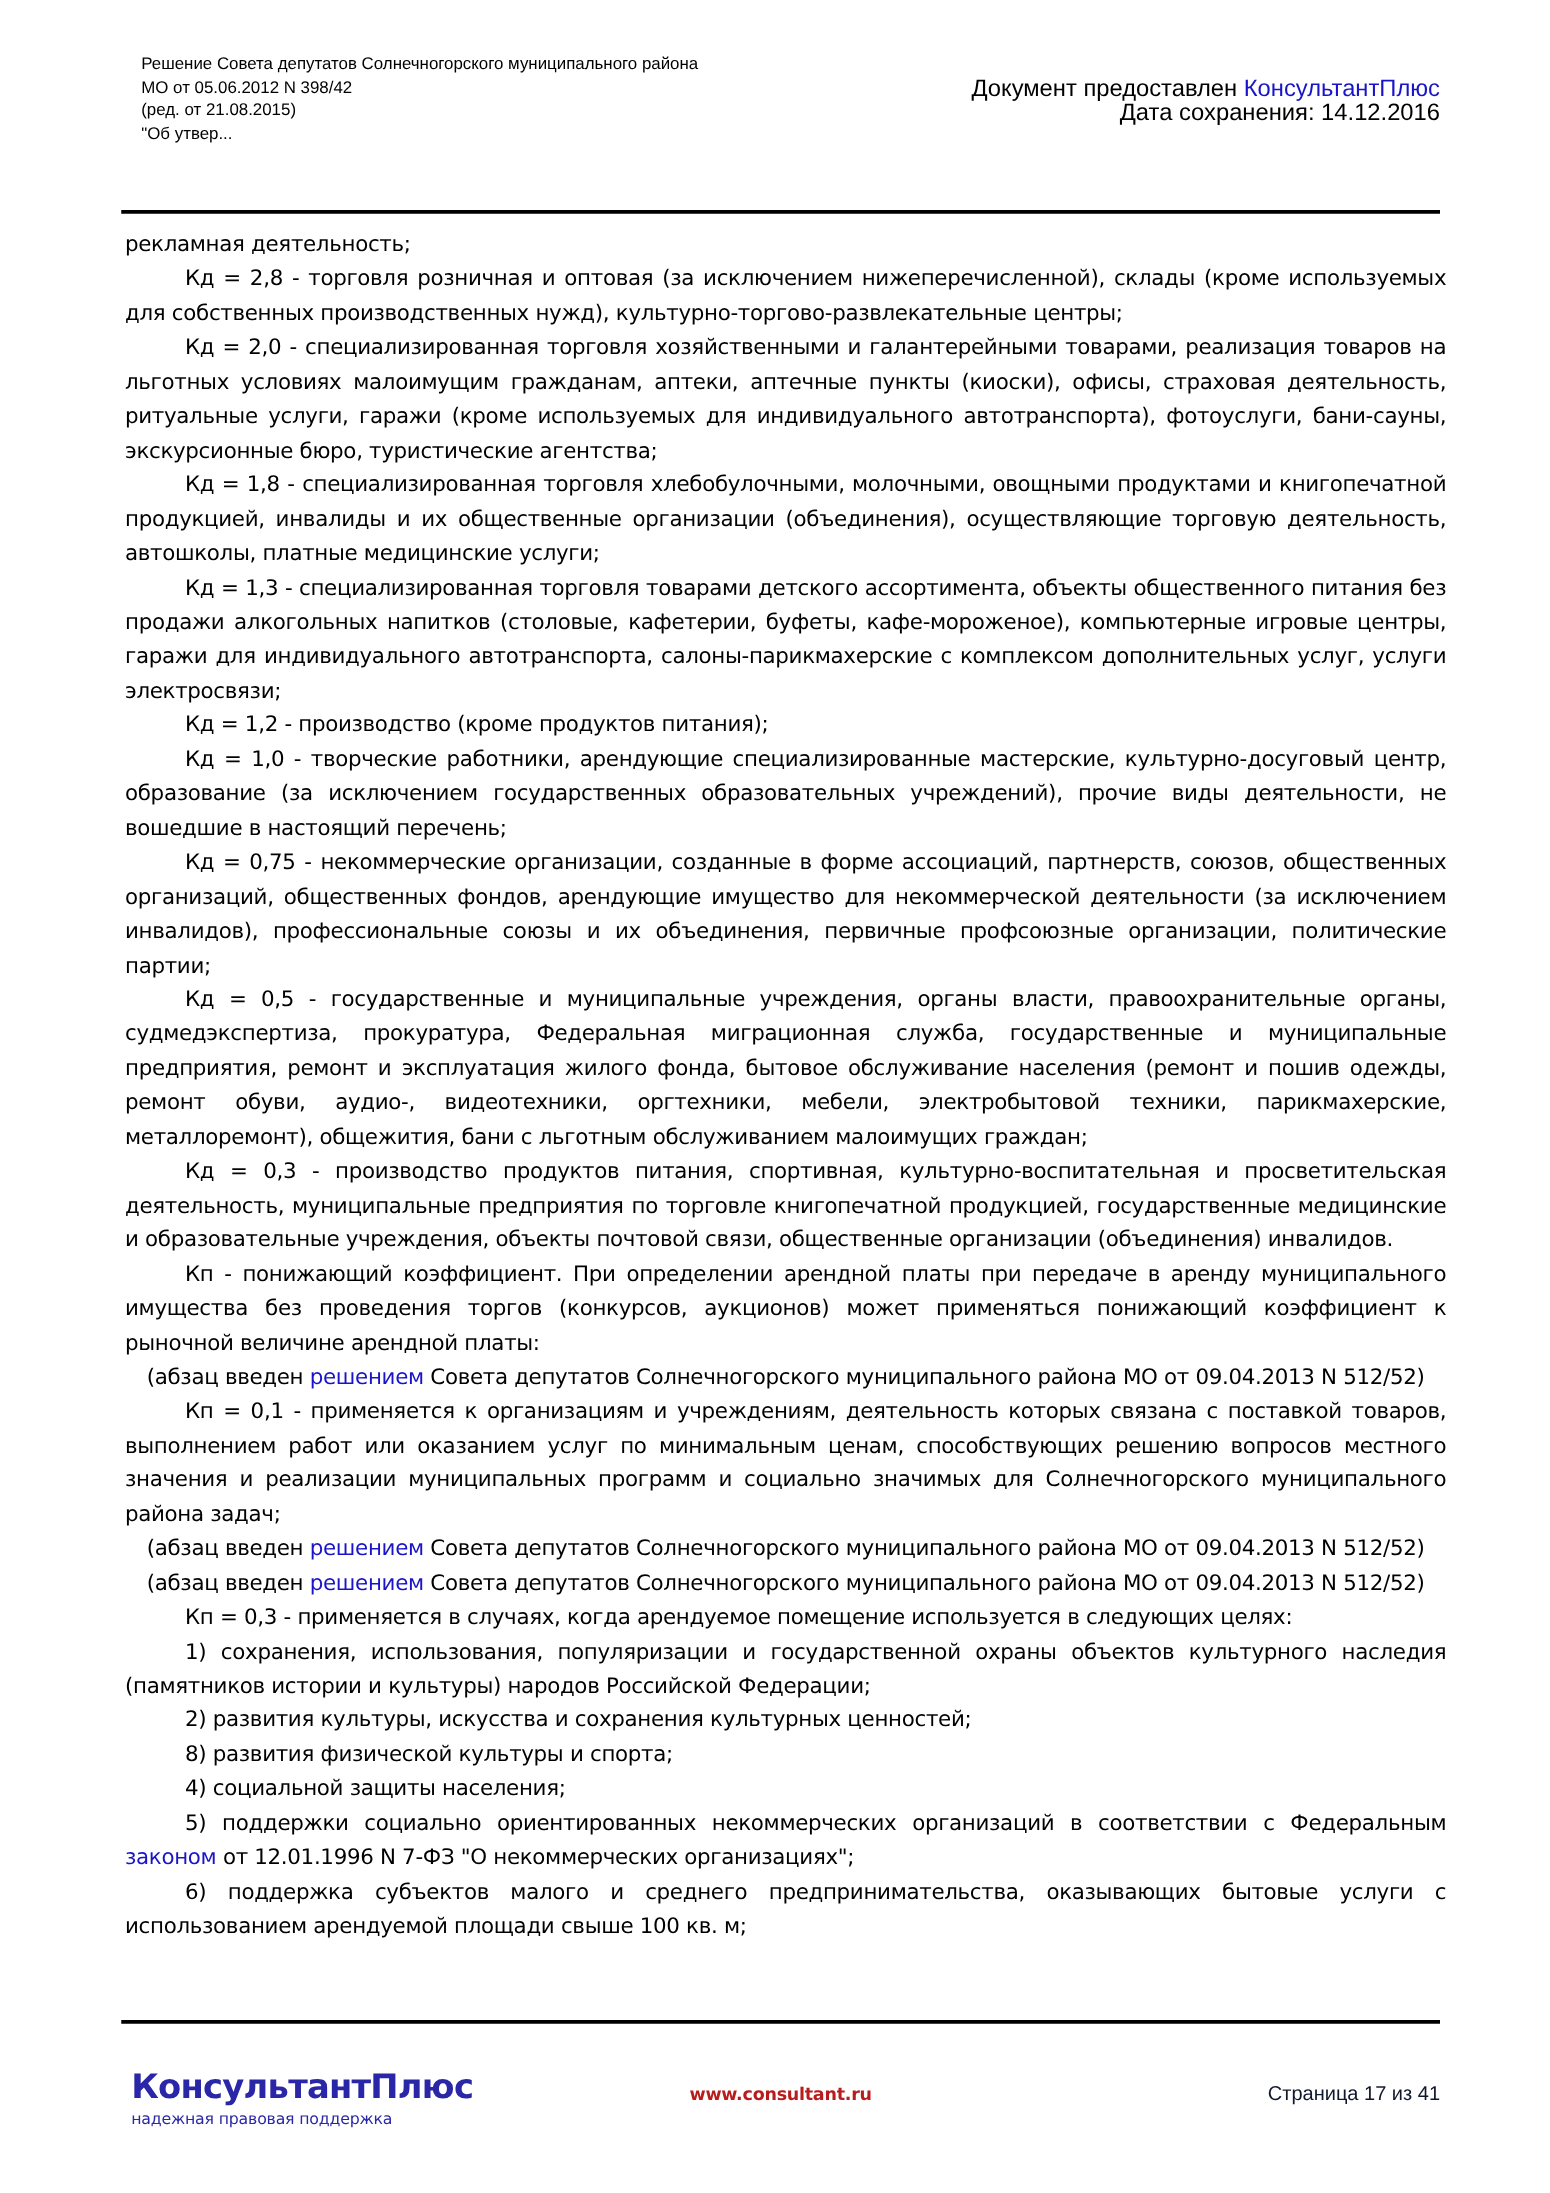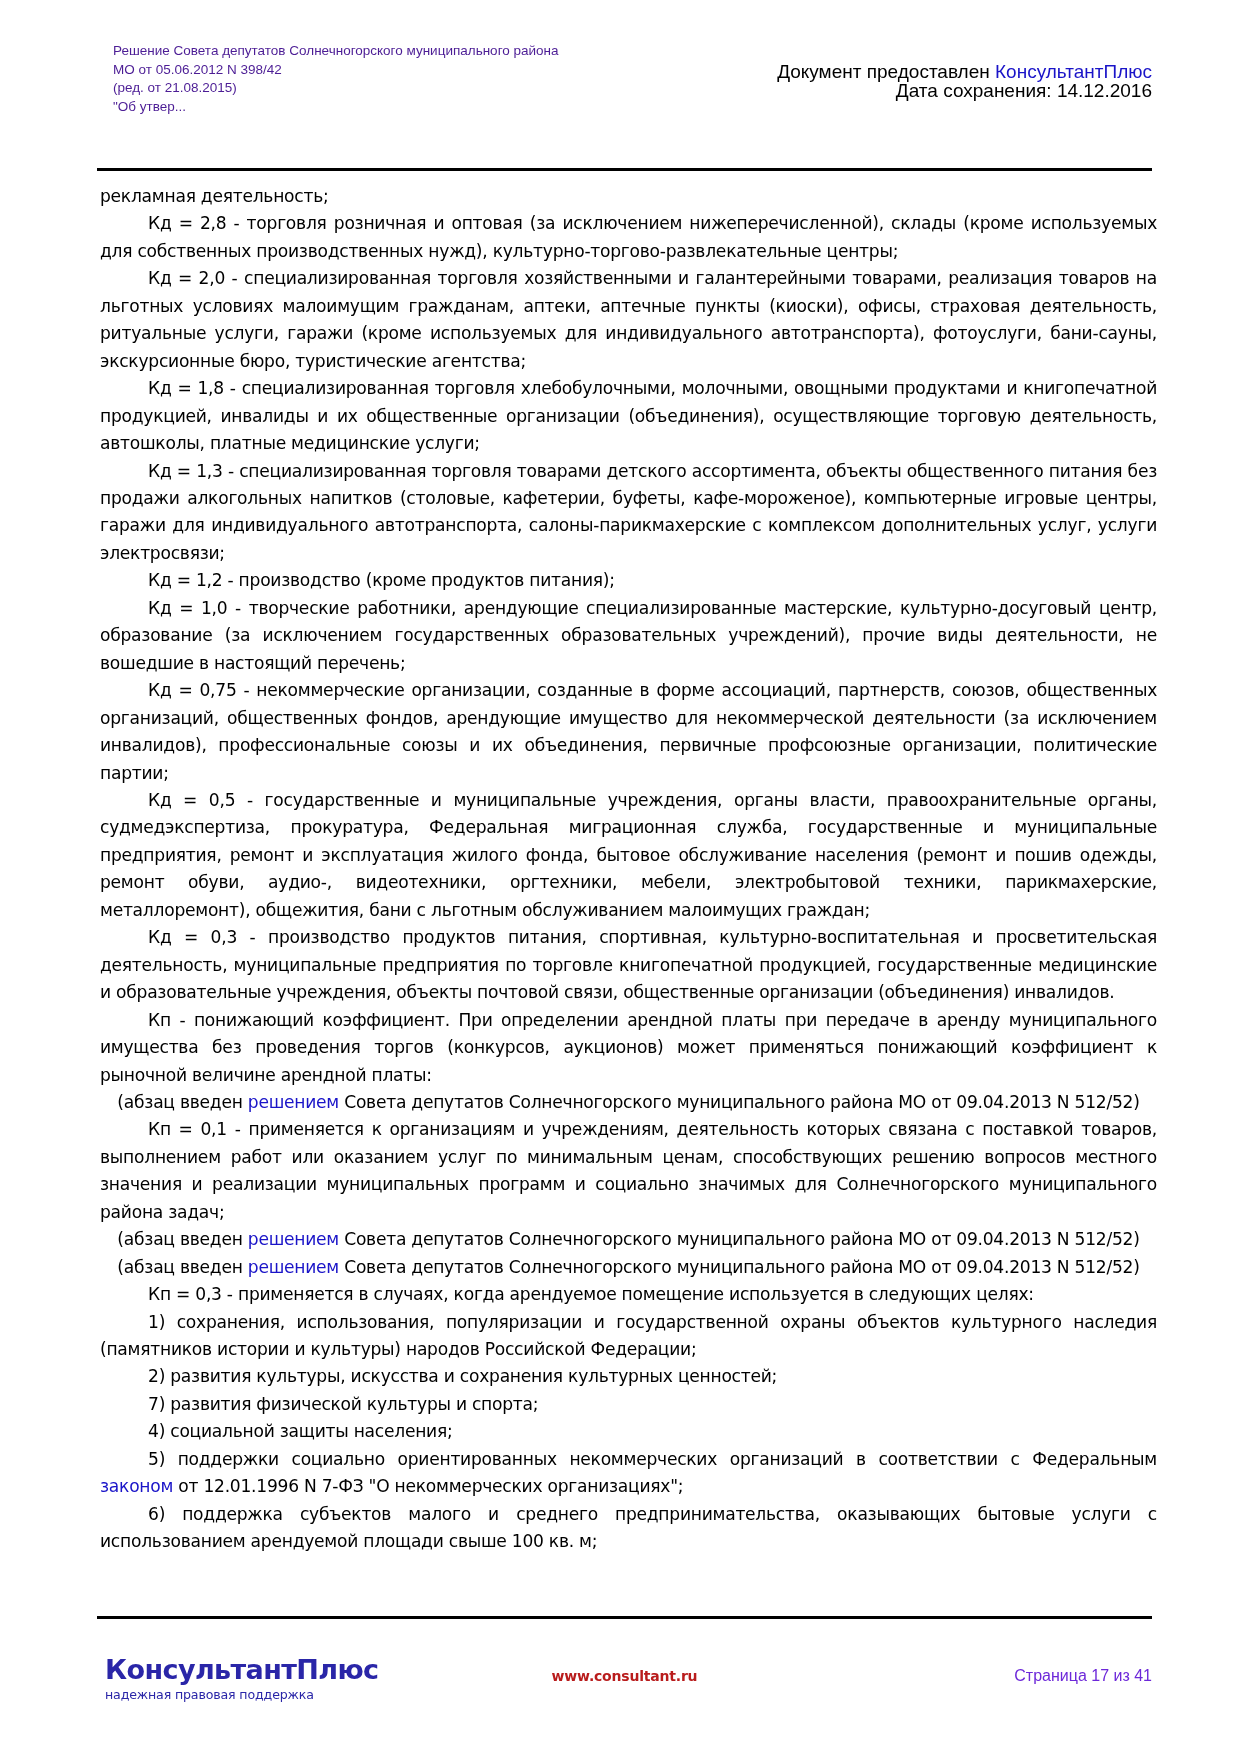--- a/index.html
+++ b/index.html
@@ -29,21 +29,21 @@
     left: 113px;
     right: 88px;
     display: flex;
     justify-content: space-between;
     align-items: flex-start;
   }
   .header-left {
     font-size: 13.5px;
     line-height: 18.5px;
     white-space: pre-line;
-    color: #4c1d95;
+    color: #000000;
   }
   .header-right {
     text-align: right;
     font-size: 19px;
     line-height: 19px;
     padding-top: 20px;
   }
   .header-right .line1 { white-space: nowrap; }
   .brand-blue { color: #1a14c8; }
 
@@ -124,21 +124,21 @@
     font-family: "DejaVu Sans", "Liberation Sans", sans-serif;
     font-size: 14px;
     font-weight: bold;
     letter-spacing: -0.2px;
   }
   .footer-page {
     position: absolute;
     right: 0px;
     top: 12px;
     font-size: 16px;
-    color: #6d28d9;
+    color: #0f172a;
     white-space: nowrap;
   }
 </style>
 </head>
 <body>
 
 <div class="page">
 
   <div class="doc-header">
     <div class="header-left">Решение Совета депутатов Солнечногорского муниципального района
@@ -174,21 +174,21 @@
     <p class="indent">Кп = 0,1 - применяется к организациям и учреждениям, деятельность которых связана с поставкой товаров, выполнением работ или оказанием услуг по минимальным ценам, способствующих решению вопросов местного значения и реализации муниципальных программ и социально значимых для Солнечногорского муниципального района задач;</p>
 
     <p class="flush nojust"><span>(абзац введен </span><span class="doclink">решением</span><span> Совета депутатов Солнечногорского муниципального района МО от 09.04.2013 N 512/52)</span></p>
 
 
     <p class="flush nojust"><span>(абзац введен </span><span class="doclink">решением</span><span> Совета депутатов Солнечногорского муниципального района МО от 09.04.2013 N 512/52)</span></p>
 
     <p class="indent">Кп = 0,3 - применяется в случаях, когда арендуемое помещение используется в следующих целях:</p>
     <p class="indent">1) сохранения, использования, популяризации и государственной охраны объектов культурного наследия (памятников истории и культуры) народов Российской Федерации;</p>
     <p class="indent">2) развития культуры, искусства и сохранения культурных ценностей;</p>
-    <p class="indent">7) развития физической культуры и спорта;</p>
+    <p class="indent">8) развития физической культуры и спорта;</p>
     <p class="indent">4) социальной защиты населения;</p>
 
     <p class="indent"><span>5) поддержки социально ориентированных некоммерческих организаций в соответствии с Федеральным </span><span class="doclink">законом</span><span> от 12.01.1996 N 7-ФЗ "О некоммерческих организациях";</span></p>
 
     <p class="indent">6) поддержка субъектов малого и среднего предпринимательства, оказывающих бытовые услуги с использованием арендуемой площади свыше 100 кв. м;</p>
   </div>
 
   <div class="rule rule-bottom"></div>
 
   <div class="doc-footer">

